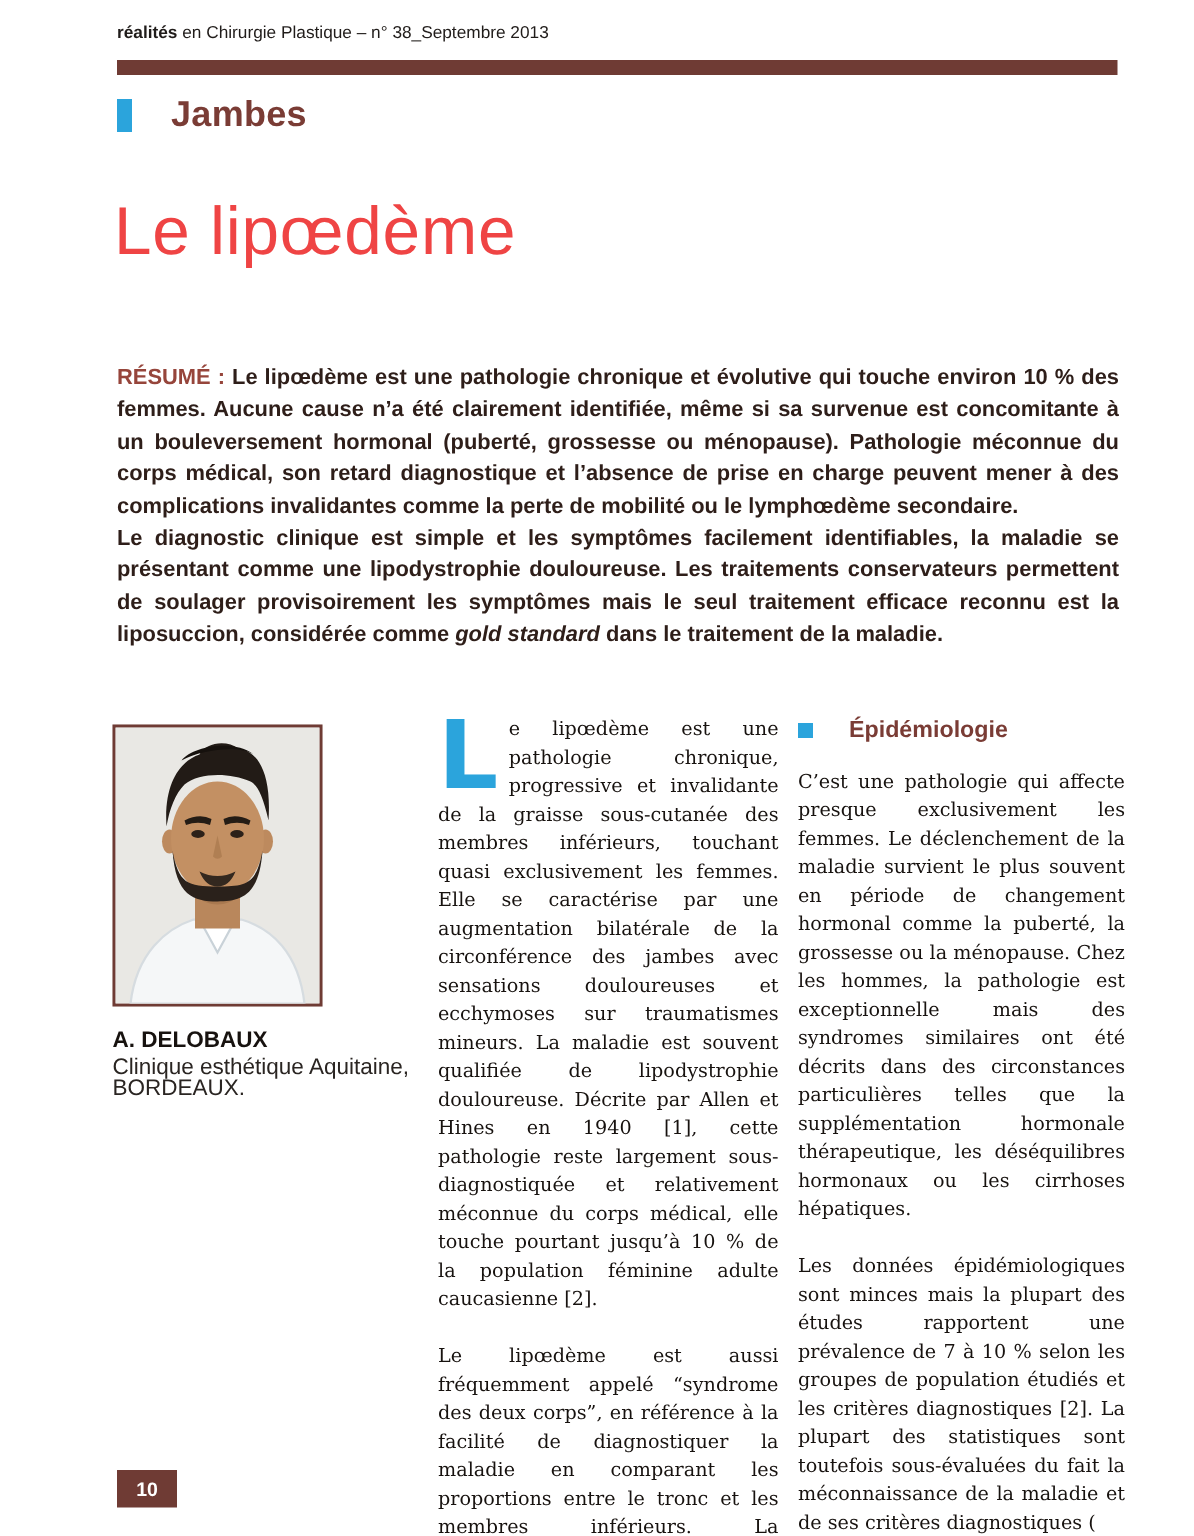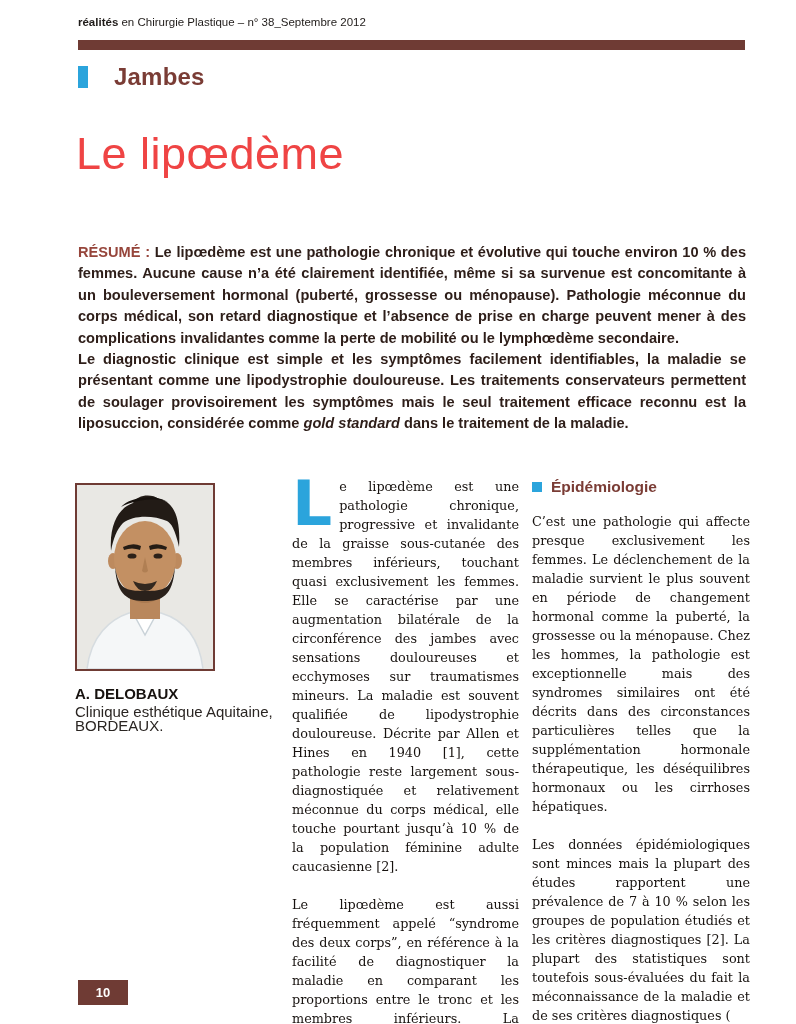--- a/index.html
+++ b/index.html
@@ -40,35 +40,35 @@
 
   .col{font-family:"DejaVu Serif",serif;font-size:12.8px;line-height:19px;
        text-align:justify;color:#17120f;}
   .col p{margin:0 0 19px 0;}
   .col1{width:227px;flex:none;margin-left:14px;}
   .col2{width:218px;flex:none;margin-left:13px;}
 
   .dropcap{float:left;font-family:"DejaVu Sans",sans-serif;font-weight:bold;
     font-size:63px;line-height:48px;color:#2ba4dc;margin:3px 7px 0 0;}
 
-  .sub-heading{display:flex;align-items:center;gap:9px;margin:0 0 16px 0;
+  .sub-heading{display:flex;align-items:center;gap:24px;margin:0 0 16px 0;
     font-family:"Liberation Sans",sans-serif;}
   .sq-small{width:10px;height:10px;background:#2ba4dc;flex:none;}
   .sub-heading-label{font-size:15.5px;font-weight:bold;color:#7a3c35;}
 
   
-  .page-num{position:absolute;left:78px;top:980px;width:50px;height:25px;background:#6f3b34;
+  .page-num{position:absolute;left:78px;top:980px;width:40px;height:25px;background:#6f3b34;
     color:#fff;font-size:13px;font-weight:bold;display:flex;align-items:center;justify-content:center;}
 </style>
 </head>
 <body>
 
 <div class="page">
 
-  <div class="journal-line"><span class="b">réalités</span><span> en Chirurgie Plastique – n° 38_Septembre 2012</span></div>
+  <div class="journal-line"><span class="b">réalités</span><span> en Chirurgie Plastique – n° 38_Septembre 2013</span></div>
   <div class="header-bar"></div>
 
   <div class="section-heading">
     <span class="sq-big"></span>
     <span class="section-label">Jambes</span>
   </div>
 
   <h1 class="title">Le lipœdème</h1>
 
   <div class="resume">

